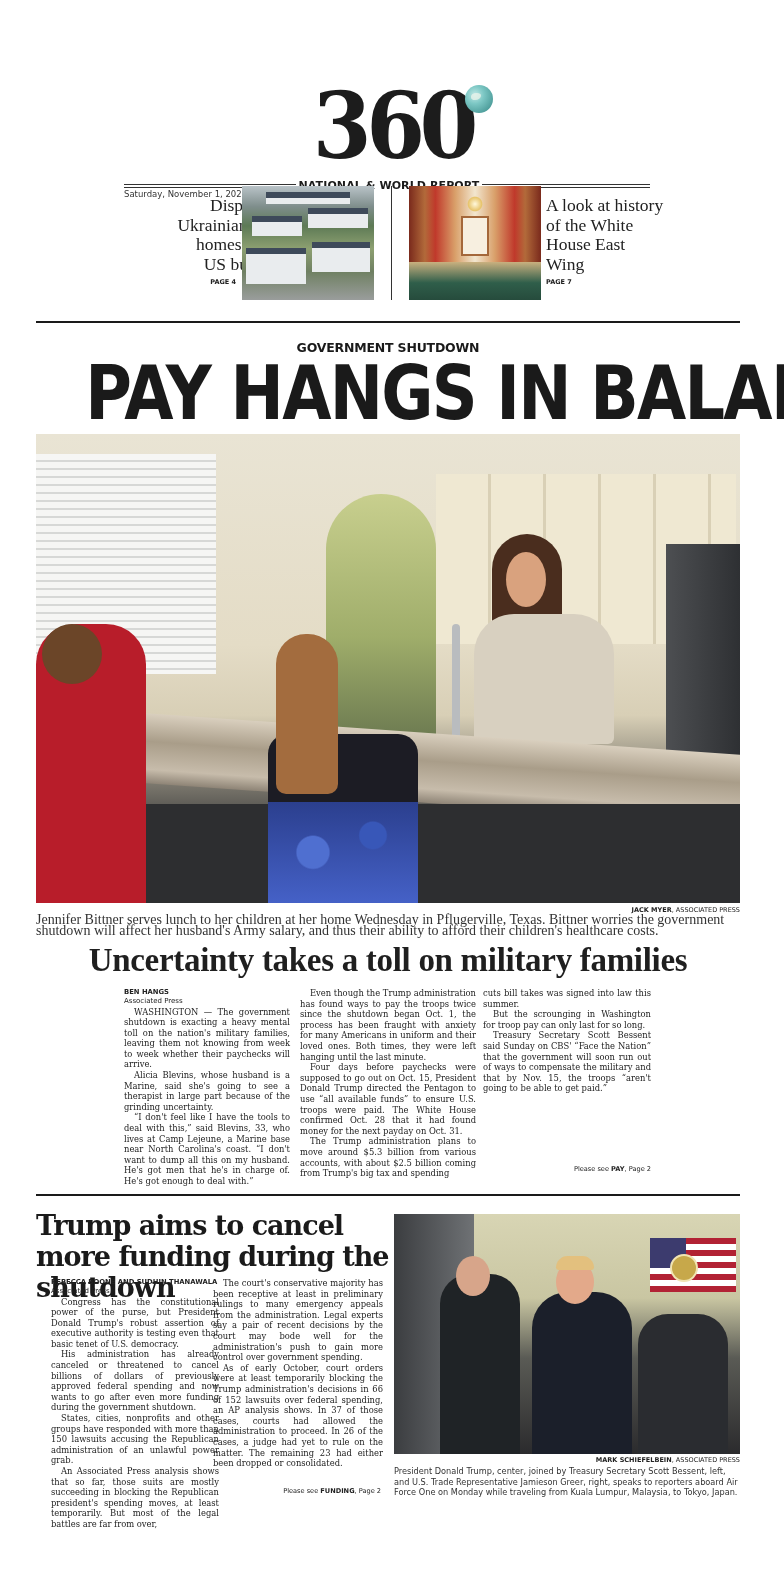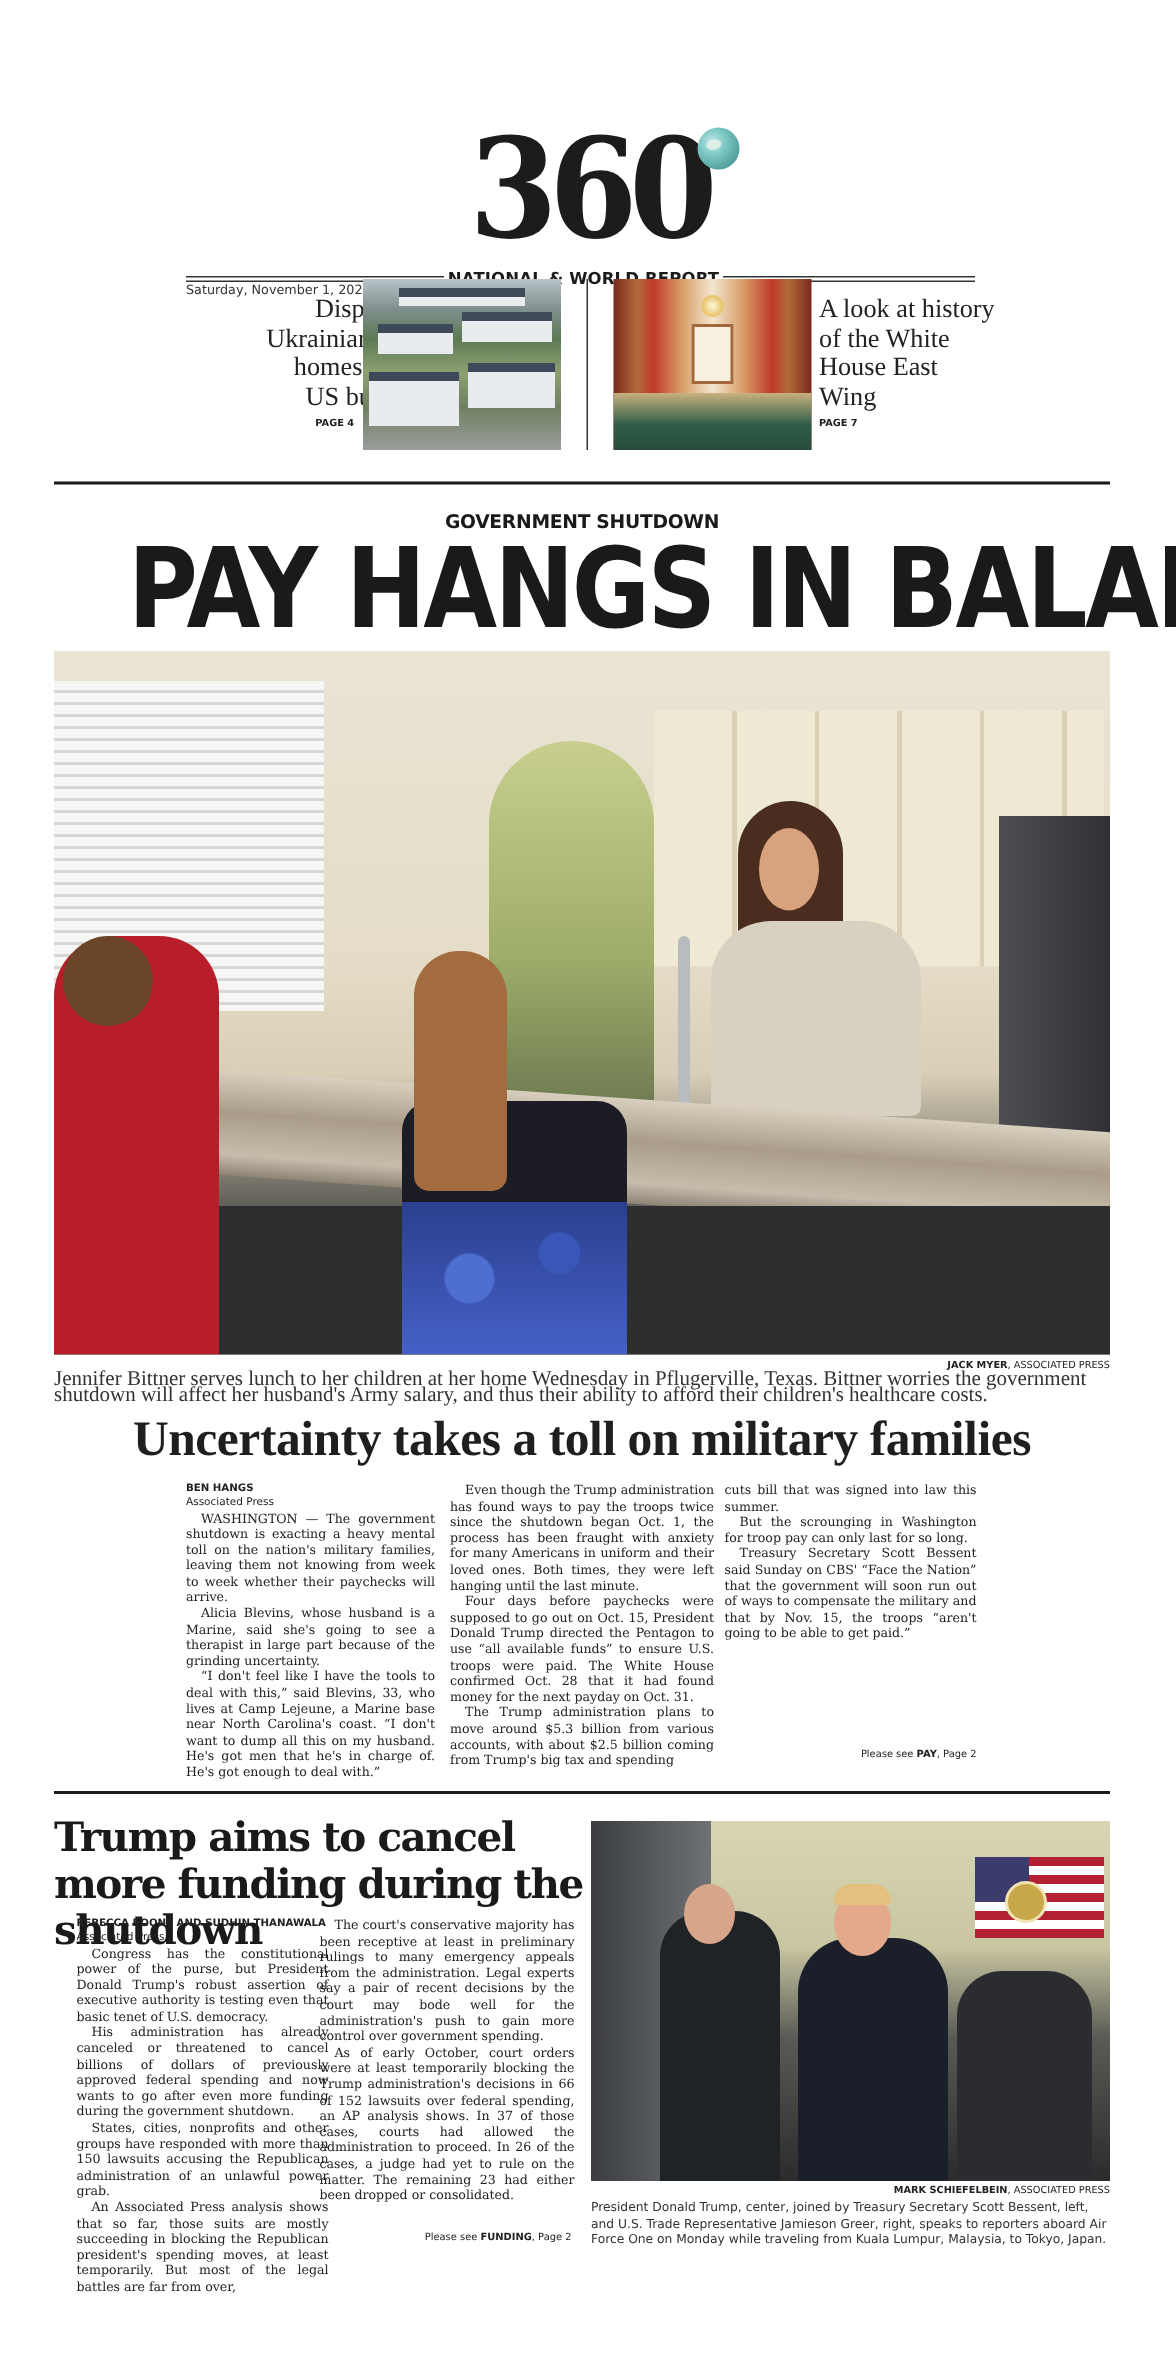--- a/index.html
+++ b/index.html
@@ -190,21 +190,21 @@
     <p>WASHINGTON — The government shutdown is exacting a heavy mental toll on the nation's military families, leaving them not knowing from week to week whether their paychecks will arrive.</p>
     <p>Alicia Blevins, whose husband is a Marine, said she's going to see a therapist in large part because of the grinding uncertainty.</p>
     <p>“I don't feel like I have the tools to deal with this,” said Blevins, 33, who lives at Camp Lejeune, a Marine base near North Carolina's coast. “I don't want to dump all this on my husband. He's got men that he's in charge of. He's got enough to deal with.”</p>
   </div>
   <div class="col lead-col-2">
     <p>Even though the Trump administration has found ways to pay the troops twice since the shutdown began Oct. 1, the process has been fraught with anxiety for many Americans in uniform and their loved ones. Both times, they were left hanging until the last minute.</p>
     <p>Four days before paychecks were supposed to go out on Oct. 15, President Donald Trump directed the Pentagon to use “all available funds” to ensure U.S. troops were paid. The White House confirmed Oct. 28 that it had found money for the next payday on Oct. 31.</p>
     <p>The Trump administration plans to move around $5.3 billion from various accounts, with about $2.5 billion coming from Trump's big tax and spending</p>
   </div>
   <div class="col lead-col-3">
-    <p class="noindent">cuts bill that was signed into law this summer.</p>
+    <p class="noindent">cuts bill takes was signed into law this summer.</p>
     <p>But the scrounging in Washington for troop pay can only last for so long.</p>
     <p>Treasury Secretary Scott Bessent said Sunday on CBS' “Face the Nation” that the government will soon run out of ways to compensate the military and that by Nov. 15, the troops “aren't going to be able to get paid.”</p>
   </div>
   <div class="see lead-see"><span>Please see </span><b>PAY</b><span>, Page 2</span></div>
 </article>
 
 <div class="mid-rule"></div>
 
 <article>
   <h2 class="story2-head">Trump aims to cancel more funding during the shutdown</h2>

